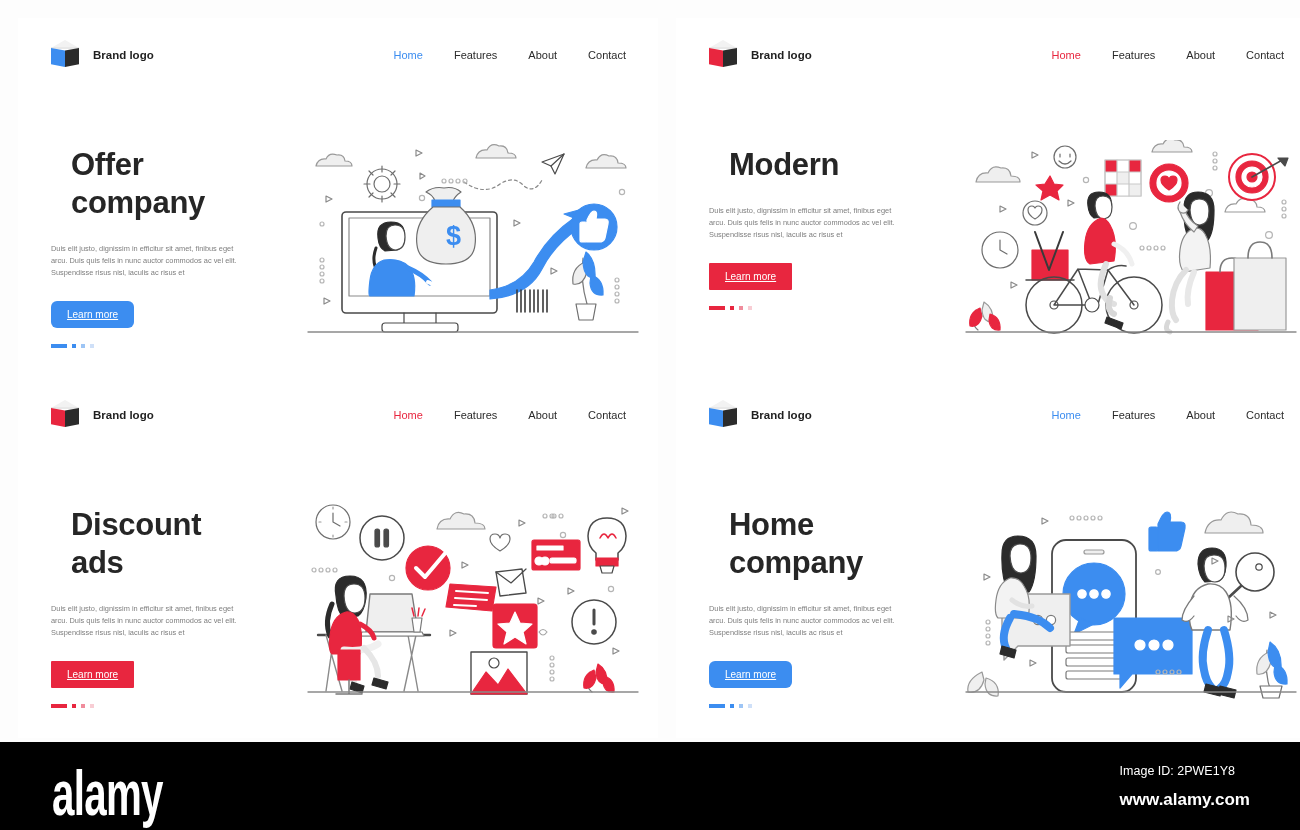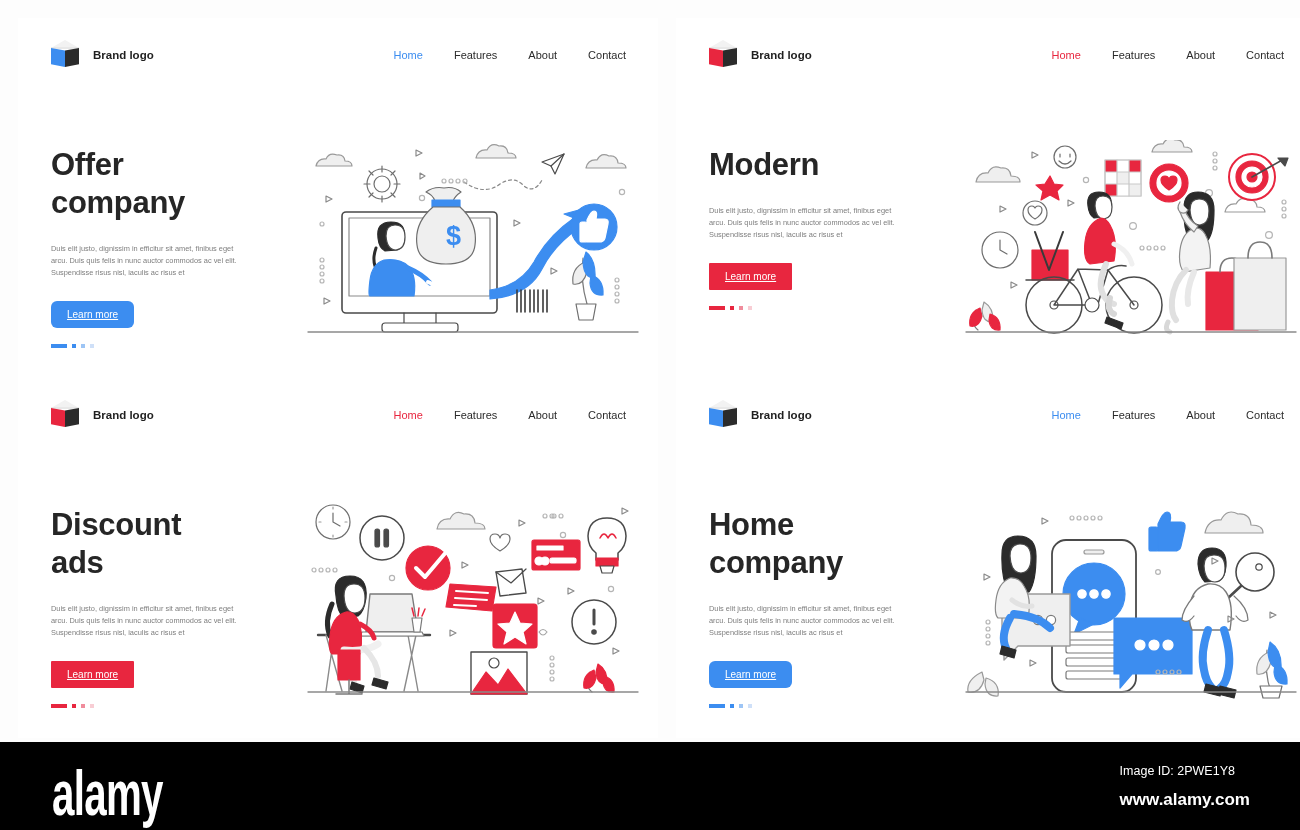--- a/index.html
+++ b/index.html
@@ -69,21 +69,21 @@
   .nav { margin-left: auto; margin-right: 32px; display: flex; align-items: center; }
   .nav a {
     font-size: 11px; color: #2b2b2b; text-decoration: none;
     margin-left: 31px; white-space: nowrap;
   }
 
   
   .hero { position: absolute; left: 33px; top: 128px; width: 230px; }
   .title {
     font-size: 31px; line-height: 1.22; font-weight: 700;
-    color: #262626; letter-spacing: -0.3px;
+    color: #262626; letter-spacing: -0.3px; margin-left: 20px;
   }
   .subtitle {
     margin-top: 21px; font-size: 7.4px; line-height: 1.62;
     color: #7d7d7d; width: 198px;
   }
   .btn {
     display: inline-block; margin-top: 22px;
     padding: 8px 16px; font-size: 10px; color: #fff;
     border: none; cursor: pointer; white-space: nowrap; text-decoration: underline;
   }

